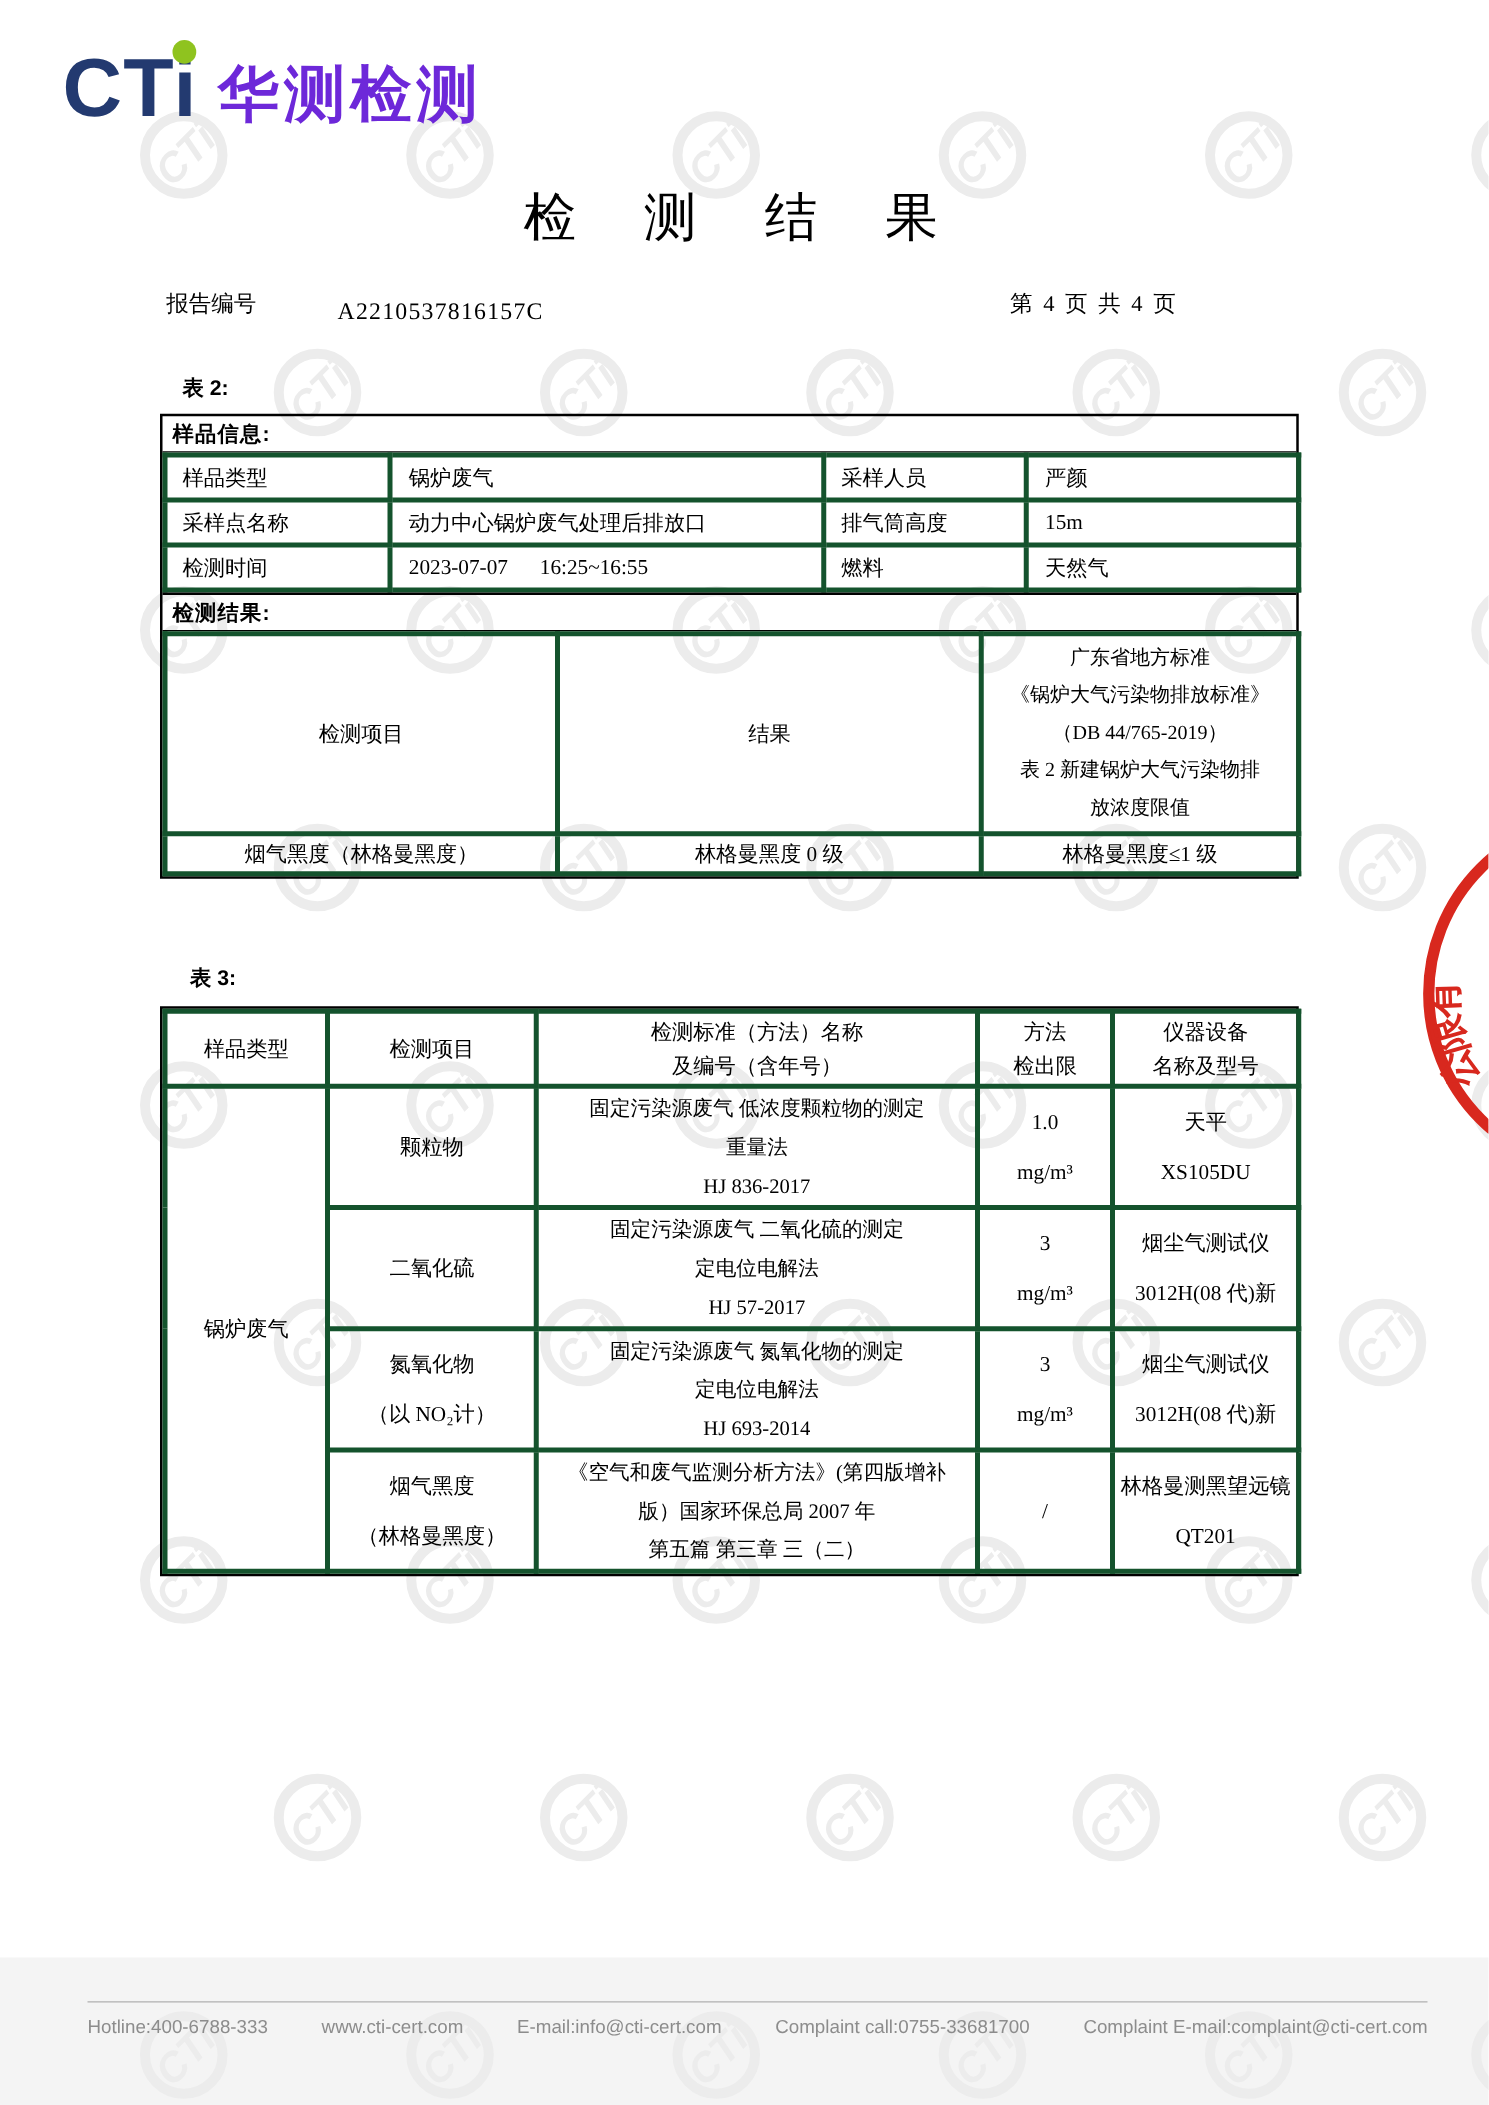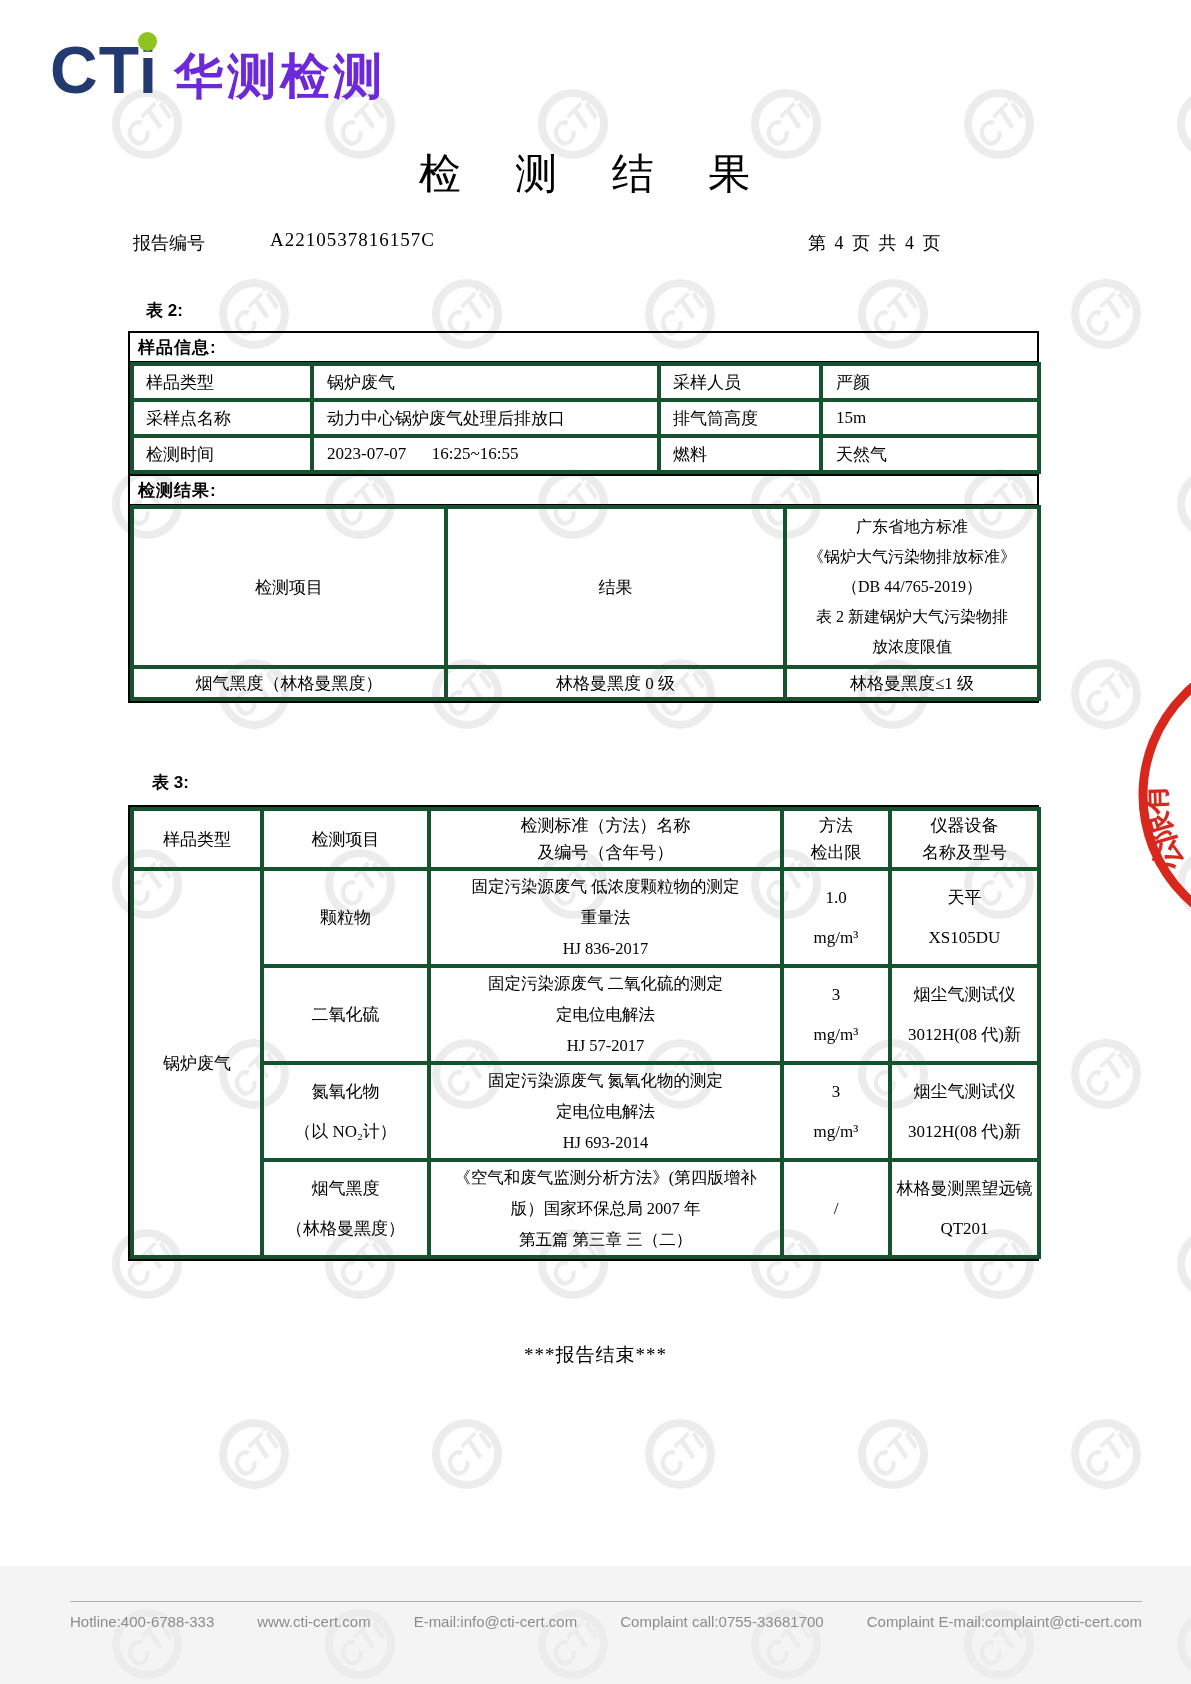--- a/index.html
+++ b/index.html
@@ -14,21 +14,21 @@
   
   .logo{left:50px;top:34px;z-index:1;display:flex;align-items:flex-end;}
   .logo-mark{position:relative;font-family:"Liberation Sans","DejaVu Sans",sans-serif;
              font-weight:bold;font-size:66px;line-height:72px;color:#233a70;letter-spacing:1px;}
   .logo-dot{position:absolute;width:19px;height:19px;border-radius:50%;background:#8fc31f;left:88px;top:-2px;}
   .logo-name{font-weight:bold;font-size:49px;line-height:60px;color:#6d28d9;margin-left:16px;
              font-family:"Liberation Sans","DejaVu Sans",sans-serif;letter-spacing:4px;}
   
   .title{left:0;right:0;top:146px;text-align:center;font-size:42px;letter-spacing:22px;z-index:1;}
   .report-label{left:133px;top:231px;font-size:18px;z-index:1;text-align:right;}
-  .report-number{left:270px;top:229px;font-size:19px;letter-spacing:1px;z-index:1;}
+  .report-number{left:270px;top:239px;font-size:19px;letter-spacing:1px;z-index:1;}
   .page-info{left:808px;top:231px;font-size:18px;letter-spacing:2px;z-index:1;}
   
   .t2-caption{left:146px;top:299px;font-size:17px;font-weight:bold;z-index:1;
               font-family:"Liberation Sans","DejaVu Sans",sans-serif;}
   .t3-caption{left:152px;top:771px;font-size:17px;font-weight:bold;z-index:1;
               font-family:"Liberation Sans","DejaVu Sans",sans-serif;}
   
   .block{position:absolute;left:128px;width:907px;border:2px solid #000;z-index:1;background:transparent;}
   .block2{top:331px;}
   .block3{top:805px;}
@@ -431,21 +431,20 @@
           </td>
           <td class="cc lh40">
             <div>林格曼测黑望远镜</div>
             <div>QT201</div>
           </td>
         </tr>
       </tbody>
     </table>
   </div>
 
-  <div class="abs end-note">***报告结束***</div>
 
   <svg class="abs stamp" width="73" height="235" viewBox="0 0 73 235">
     <circle cx="167" cy="123" r="142" fill="none" stroke="#d8281e" stroke-width="9"></circle>
     <text x="37" y="137" font-size="31" font-weight="bold" fill="#d8281e" text-anchor="middle" font-family="Liberation Serif, DejaVu Serif, serif" transform="rotate(-92 37 127)">有</text>
     <text x="42" y="166" font-size="31" font-weight="bold" fill="#d8281e" text-anchor="middle" font-family="Liberation Serif, DejaVu Serif, serif" transform="rotate(-106 42 156)">限</text>
     <text x="49" y="193" font-size="31" font-weight="bold" fill="#d8281e" text-anchor="middle" font-family="Liberation Serif, DejaVu Serif, serif" transform="rotate(-118 49 183)">公</text>
   </svg>
 
   <div class="abs footer">
     <div class="footer-line"></div>

